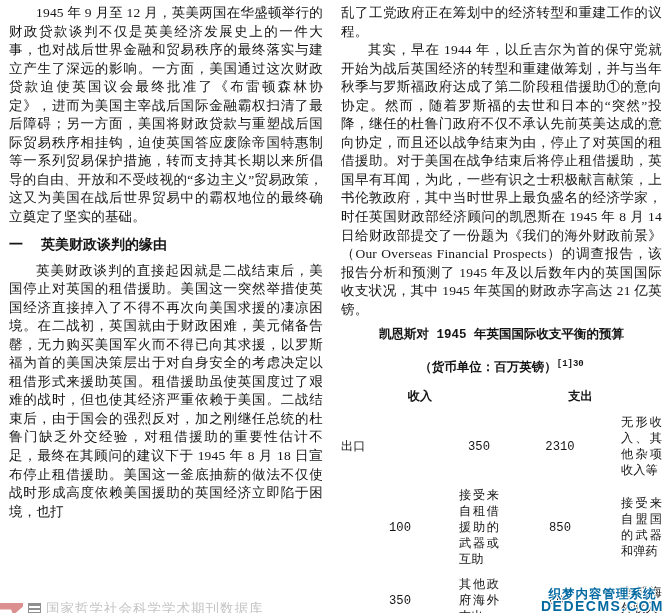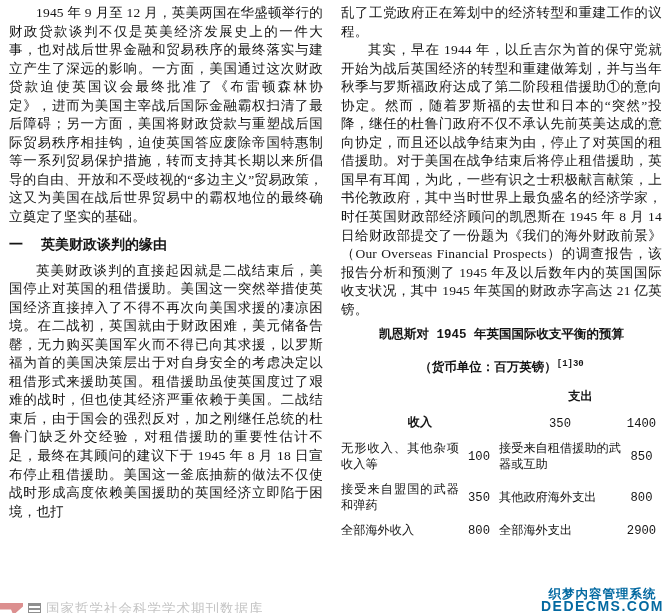--- a/index.html
+++ b/index.html
@@ -132,25 +132,26 @@
 
   <div class="col col-right">
     <p class="para">乱了工党政府正在筹划中的经济转型和重建工作的议程。</p>
     <p class="para indent">其实，早在 1944 年，以丘吉尔为首的保守党就开始为战后英国经济的转型和重建做筹划，并与当年秋季与罗斯福政府达成了第二阶段租借援助①的意向协定。然而，随着罗斯福的去世和日本的“突然”投降，继任的杜鲁门政府不仅不承认先前英美达成的意向协定，而且还以战争结束为由，停止了对英国的租借援助。对于美国在战争结束后将停止租借援助，英国早有耳闻，为此，一些有识之士积极献言献策，上书伦敦政府，其中当时世界上最负盛名的经济学家，时任英国财政部经济顾问的凯恩斯在 1945 年 8 月 14 日给财政部提交了一份题为《我们的海外财政前景》（Our Overseas Financial Prospects）的调查报告，该报告分析和预测了 1945 年及以后数年内的英国国际收支状况，其中 1945 年英国的财政赤字高达 21 亿英镑。</p>
 
     <div class="table-block">
       <p class="table-title">凯恩斯对 1945 年英国国际收支平衡的预算</p>
       <p class="table-subtitle"><span>（货币单位：百万英镑）</span><sup>[1]30</sup></p>
 
       <div class="budget-table">
+        <div class="hdr hdr-income">收入</div>
         <div class="hdr hdr-expense">支出</div>
-        <div class="hdr hdr-income">收入</div>
 
+        <div class="cell">出口</div>
         <div class="cell-val">350</div>
-        <div class="cell-val">1400</div>
+        <div class="cell-val">2310</div>
 
         <div class="cell">无形收入、其他杂项收入等</div>
         <div class="cell-val">100</div>
         <div class="cell">接受来自租借援助的武器或互助</div>
         <div class="cell-val">850</div>
 
         <div class="cell">接受来自盟国的武器和弹药</div>
         <div class="cell-val">350</div>
         <div class="cell">其他政府海外支出</div>
         <div class="cell-val">800</div>

